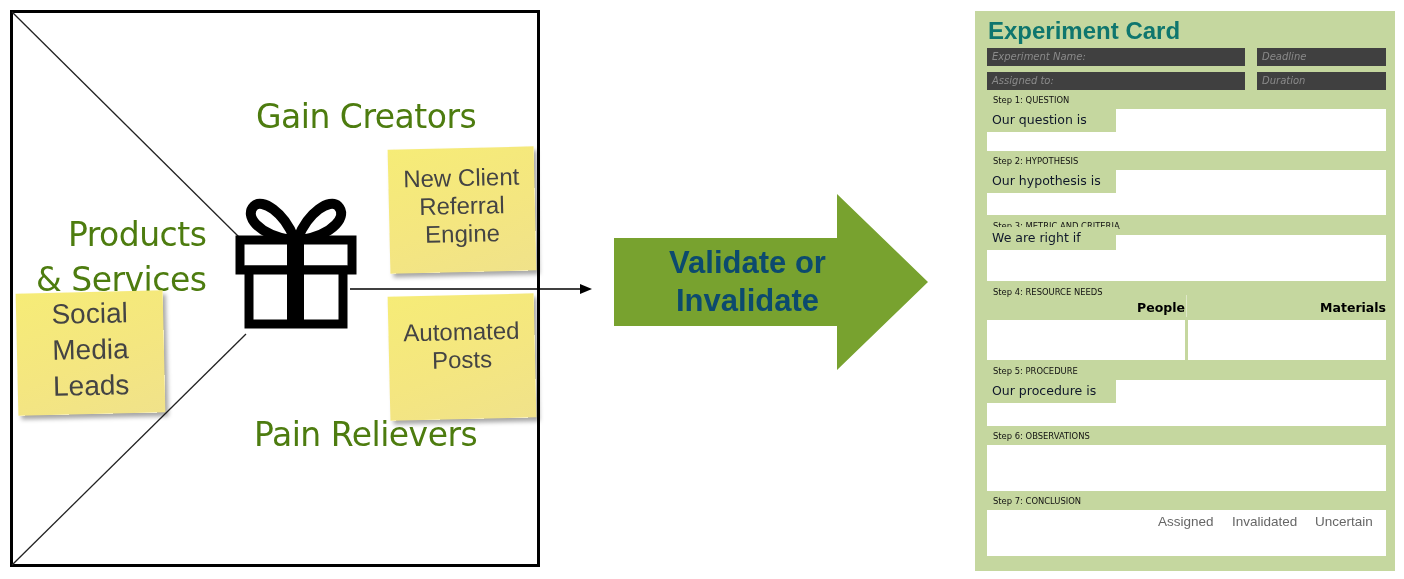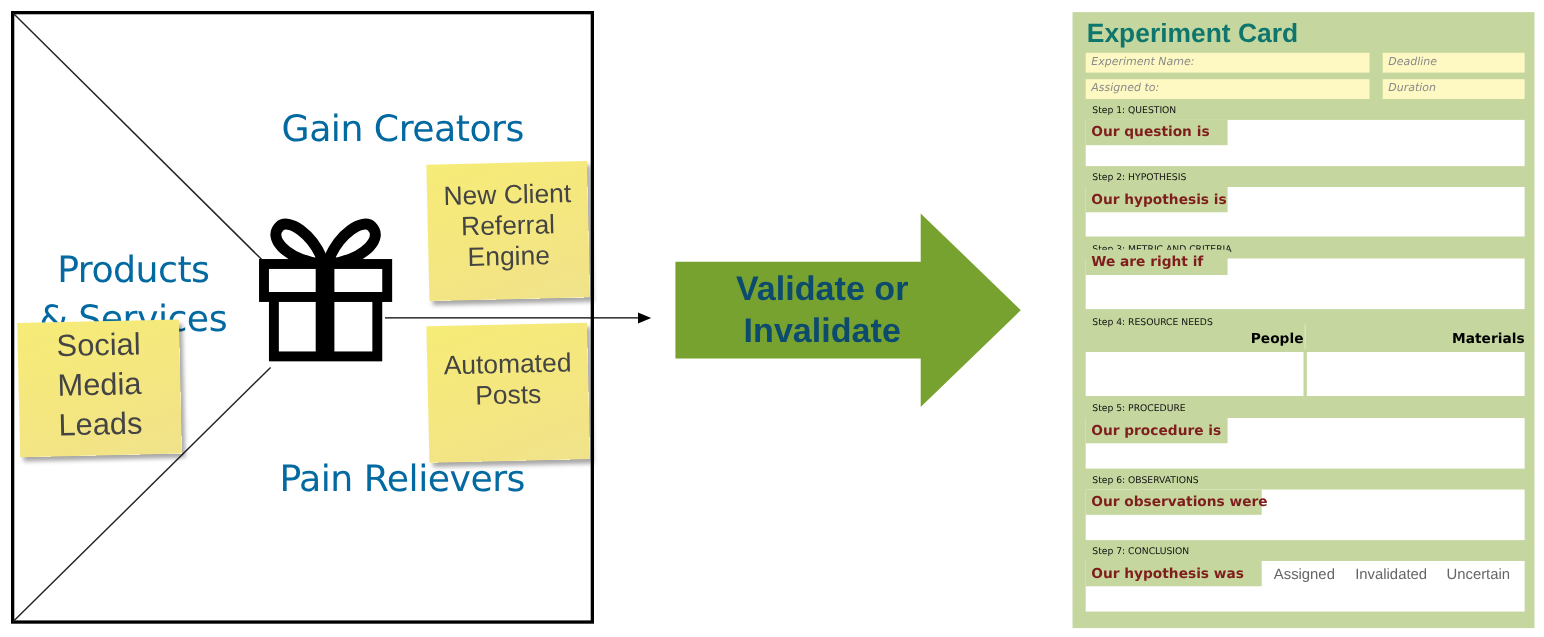--- a/index.html
+++ b/index.html
@@ -7,26 +7,26 @@
   body { position: relative; font-family: "Liberation Sans", sans-serif; }
 
   
   #canvas {
     position: absolute; left: 10px; top: 10px; width: 530px; height: 557px;
     border: 3px solid #000; background: #fff;
   }
   #canvas-lines { position: absolute; left: 0; top: 0; width: 1404px; height: 579px; pointer-events: none; }
 
   .canvas-label {
-    position: absolute; font-family: "DejaVu Sans", sans-serif; color: #0369a1;
+    position: absolute; font-family: "DejaVu Sans", sans-serif; color: #4d7c0f;
     font-size: 33px; white-space: nowrap; letter-spacing: -0.5px;
   }
   #label-gain { left: 256px; top: 97px; }
   #label-pain { left: 254px; top: 415px; }
-  #label-products { left: 36px; top: 222px; line-height: 45px; text-align: center; }
+  #label-products { left: 36px; top: 212px; line-height: 45px; text-align: right; }
 
   .sticky {
     position: absolute;
     background: linear-gradient(160deg, #f6ec77 0%, #f4e680 55%, #f0e28a 100%);
     box-shadow: 3px 4px 4px rgba(0,0,0,0.35);
     color: #444; font-size: 24px; line-height: 28px; text-align: center;
     display: flex; flex-direction: column; justify-content: center; align-items: center;
   }
   #sticky-referral { left: 389px; top: 148px; width: 146px; height: 124px; transform: rotate(-1.3deg); padding-bottom: 8px; }
   #sticky-posts { left: 389px; top: 295px; width: 146px; height: 124px; transform: rotate(-1.3deg); padding-bottom: 22px; }
@@ -40,28 +40,28 @@
     position: absolute; left: 640px; top: 244px; width: 215px;
     color: #0c4a6e; font-weight: bold; font-size: 31px; line-height: 38px; text-align: center;
   }
 
   
   #card {
     position: absolute; left: 975px; top: 11px; width: 420px; height: 560px; background: #c5d79f;
   }
   .card-title { position: absolute; left: 13px; top: 6px; font-size: 24px; font-weight: bold; color: #0f766e; }
   .field {
-    position: absolute; background: #fef9c3; font-family: "DejaVu Sans", sans-serif;
+    position: absolute; background: #404040; font-family: "DejaVu Sans", sans-serif;
     font-style: italic; color: #8a8a8a; font-size: 10px; padding-left: 5px; line-height: 17px; height: 18px;
   }
   .step-label { position: absolute; left: 18px; font-family: "DejaVu Sans", sans-serif; font-size: 8.4px; color: #111; }
   .answer-box { position: absolute; left: 12px; width: 399px; background: #fff; }
   .prompt {
     position: absolute; left: 12px; background: #c5d79f; font-family: "DejaVu Sans", sans-serif;
-    font-weight: bold; font-size: 12.5px; color: #7f1d1d; padding-left: 5px; height: 23px; line-height: 21px; white-space: nowrap;
+    font-weight: normal; font-size: 12.5px; color: #0f172a; padding-left: 5px; height: 23px; line-height: 21px; white-space: nowrap;
   }
   .col-head { position: absolute; font-family: "DejaVu Sans", sans-serif; font-weight: bold; font-size: 12.5px; color: #000; text-align: right; }
   .res-box { position: absolute; background: #fff; }
   .option { position: absolute; top: 503px; font-size: 13.5px; color: #666; }
 </style>
 </head>
 <body>
 
 <div id="canvas"></div>
 
@@ -136,21 +136,19 @@
   <div style="position:absolute; left:211px; top:284px; width:1px; height:22px; background:#dfe8c8;"></div>
   <div class="res-box" style="left:12px; top:309px; width:198px; height:40px;"></div>
   <div class="res-box" style="left:213px; top:309px; width:198px; height:40px;"></div>
 
   <div class="step-label" style="top:355px;">Step 5: PROCEDURE</div>
   <div class="answer-box" style="top:369px; height:46px;"></div>
   <div class="prompt" style="top:369px; width:129px;">Our procedure is</div>
 
   <div class="step-label" style="top:420px;">Step 6: OBSERVATIONS</div>
   <div class="answer-box" style="top:434px; height:46px;"></div>
-  <div class="prompt" style="top:434px; width:160px;">Our observations were</div>
 
   <div class="step-label" style="top:485px;">Step 7: CONCLUSION</div>
   <div class="answer-box" style="top:499px; height:46px;"></div>
-  <div class="prompt" style="top:499px; width:160px;">Our hypothesis was</div>
   <div class="option" style="left:183px;">Assigned</div>
   <div class="option" style="left:257px;text-align:center;">Invalidated</div>
   <div class="option" style="left:340px;">Uncertain</div>
 </div>
 
 </body></html>

